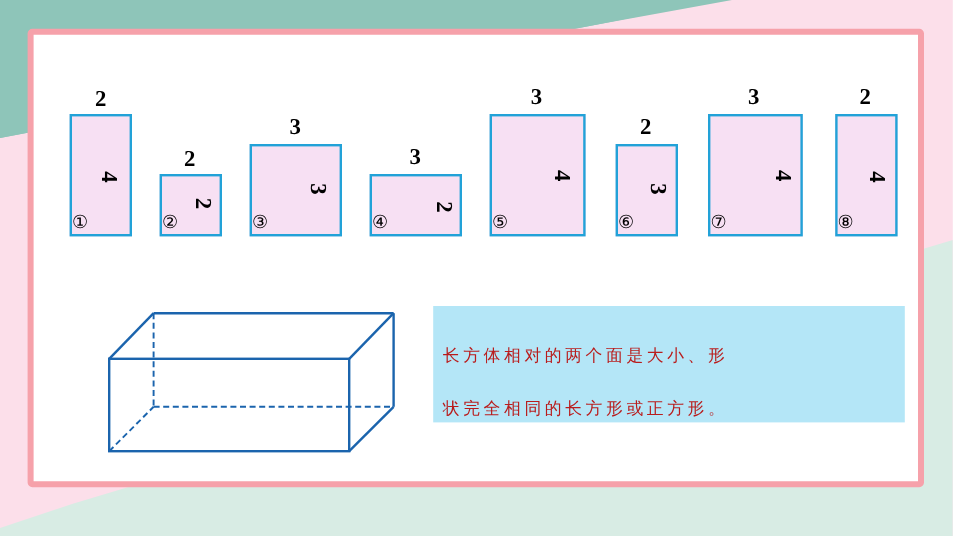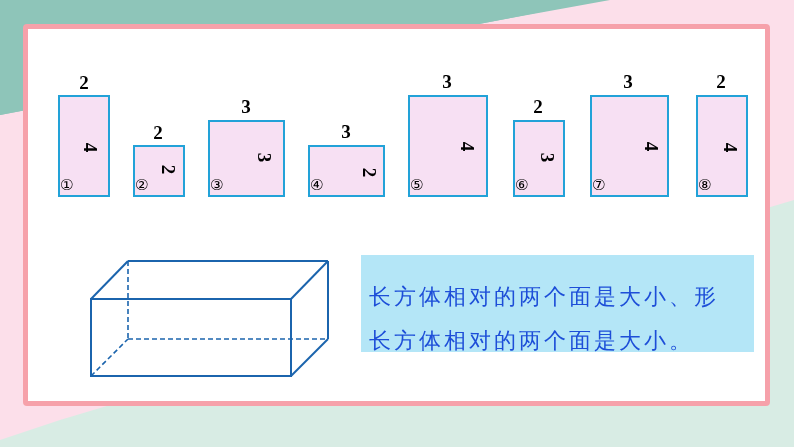--- a/index.html
+++ b/index.html
@@ -4,21 +4,21 @@
 <style>
   html, body { margin: 0; padding: 0; }
   body { width: 794px; height: 447px; position: relative; overflow: hidden; background: #fcdfea; font-family: "DejaVu Serif", serif; }
   .bg-svg { position: absolute; left: 0; top: 0; }
   .panel { position: absolute; left: 23px; top: 24px; width: 747px; height: 382px; background: #ffffff; border: 5px solid #f6a1aa; border-radius: 4px; box-sizing: border-box; }
   .face { position: absolute; background: #f7e0f3; border: 2px solid #22a2d8; box-sizing: border-box; }
   .top-label { position: absolute; font-family: "Liberation Serif", serif; font-weight: bold; font-size: 19px; color: #000; transform: translateX(-50%); line-height: 1; }
   .side-label { position: absolute; font-family: "Liberation Serif", serif; font-weight: bold; font-size: 19px; color: #000; transform: rotate(90deg); line-height: 1; }
   .num-label { position: absolute; font-family: "DejaVu Sans", sans-serif; font-size: 15px; color: #000; line-height: 1; }
   .note-box { position: absolute; left: 361px; top: 255px; width: 393px; height: 97px; background: #b4e6f7; box-sizing: border-box; padding: 20px 0 0 8px; }
-  .note-line { font-family: "DejaVu Serif", serif; font-size: 22px; color: #1d4ed8; letter-spacing: 3px; line-height: 44px; white-space: nowrap; }
+  .note-line { font-family: "DejaVu Serif", serif; font-size: 14px; color: #b91c1c; letter-spacing: 3px; line-height: 44px; white-space: nowrap; }
   .cuboid { position: absolute; left: 0; top: 0; }
 </style>
 </head>
 <body>
 
 <svg class="bg-svg" width="794" height="447" viewBox="0 0 794 447">
   <polygon points="0,0 794,0 794,0 600,0 500,20 0,115" fill="#8ec5b9"></polygon>
   <polygon points="0,0 610,0 500,20 0,115" fill="#8ec5b9"></polygon>
   <polygon points="794,160 794,447 0,447 0,440 60,420 794,200" fill="#d8ece4"></polygon>
 </svg>
@@ -76,14 +76,14 @@
   </g>
   <g stroke="#1b64ad" stroke-width="1.6" fill="none" stroke-dasharray="5,3">
     <line x1="128" y1="261" x2="128" y2="339"></line>
     <line x1="128" y1="339" x2="328" y2="339"></line>
     <line x1="91" y1="376" x2="128" y2="339"></line>
   </g>
 </svg>
 
 <div class="note-box">
   <div class="note-line">长方体相对的两个面是大小、形</div>
-  <div class="note-line">长方体相对的两个面是大小。</div>
+  <div class="note-line">状完全相同的长方形或正方形。</div>
 </div>
 
 </body></html>

